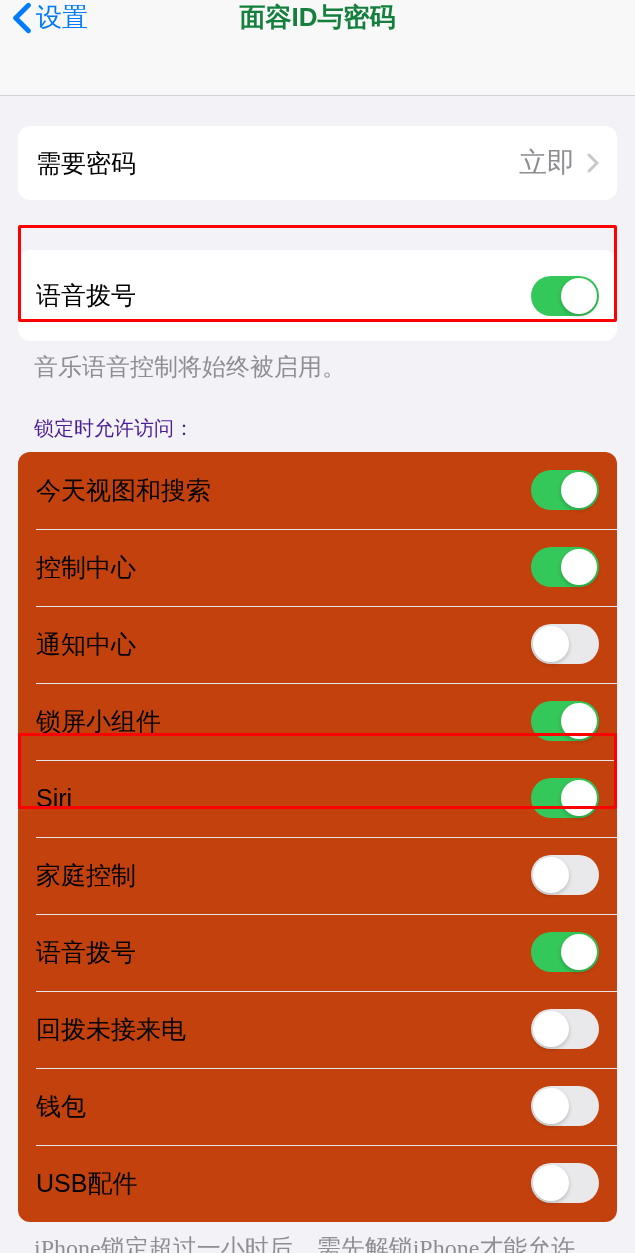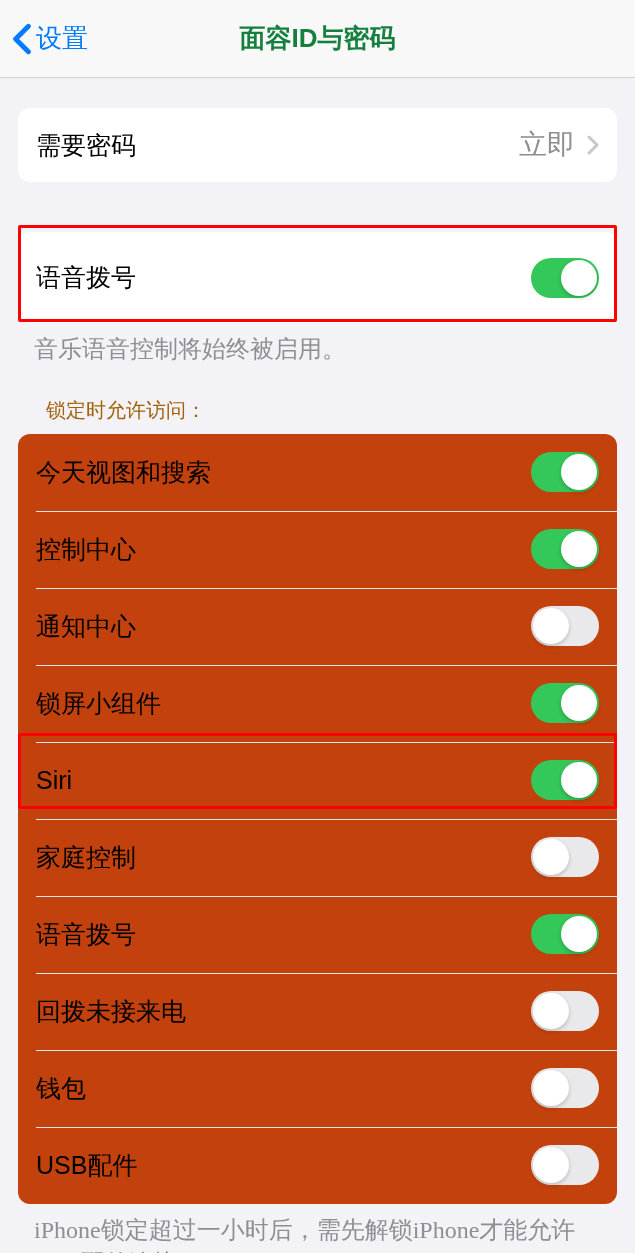--- a/index.html
+++ b/index.html
@@ -9,24 +9,23 @@
     }
     body {
       font-family: -apple-system, BlinkMacSystemFont, "Helvetica Neue", sans-serif;
       background: #f2f2f7;
       width: 635px;
       height: 1253px;
       overflow: hidden;
       position: relative;
     }
     .nav-bar {
-      height: 78px;
+      height: 96px;
       background: #f8f8f8;
       display: flex;
-      align-items: center;
       position: relative;
       border-bottom: 1px solid #d1d1d6;
     }
     .back-button {
       display: flex;
       align-items: center;
       position: absolute;
       left: 12px;
       color: #007aff;
       font-size: 26px;
@@ -114,23 +113,23 @@
       left: 2px;
     }
     .footer-text {
       padding: 10px 34px 0 34px;
       font-size: 24px;
       color: #8e8e93;
       line-height: 1.4;
       font-family: Liberation Serif, serif;
     }
     .header-text {
-      padding: 0 34px 10px 46px;
+      padding: 0 34px 10px 34px;
       font-size: 20px;
-      color: #a16207;
+      color: #4c1d95;
     }
     .highlight-box {
       border: 3px solid #ff0000;
       border-radius: 2px;
       position: absolute;
       pointer-events: none;
     }
     .highlight-1 {
       left: 18px;
       right: 18px;

